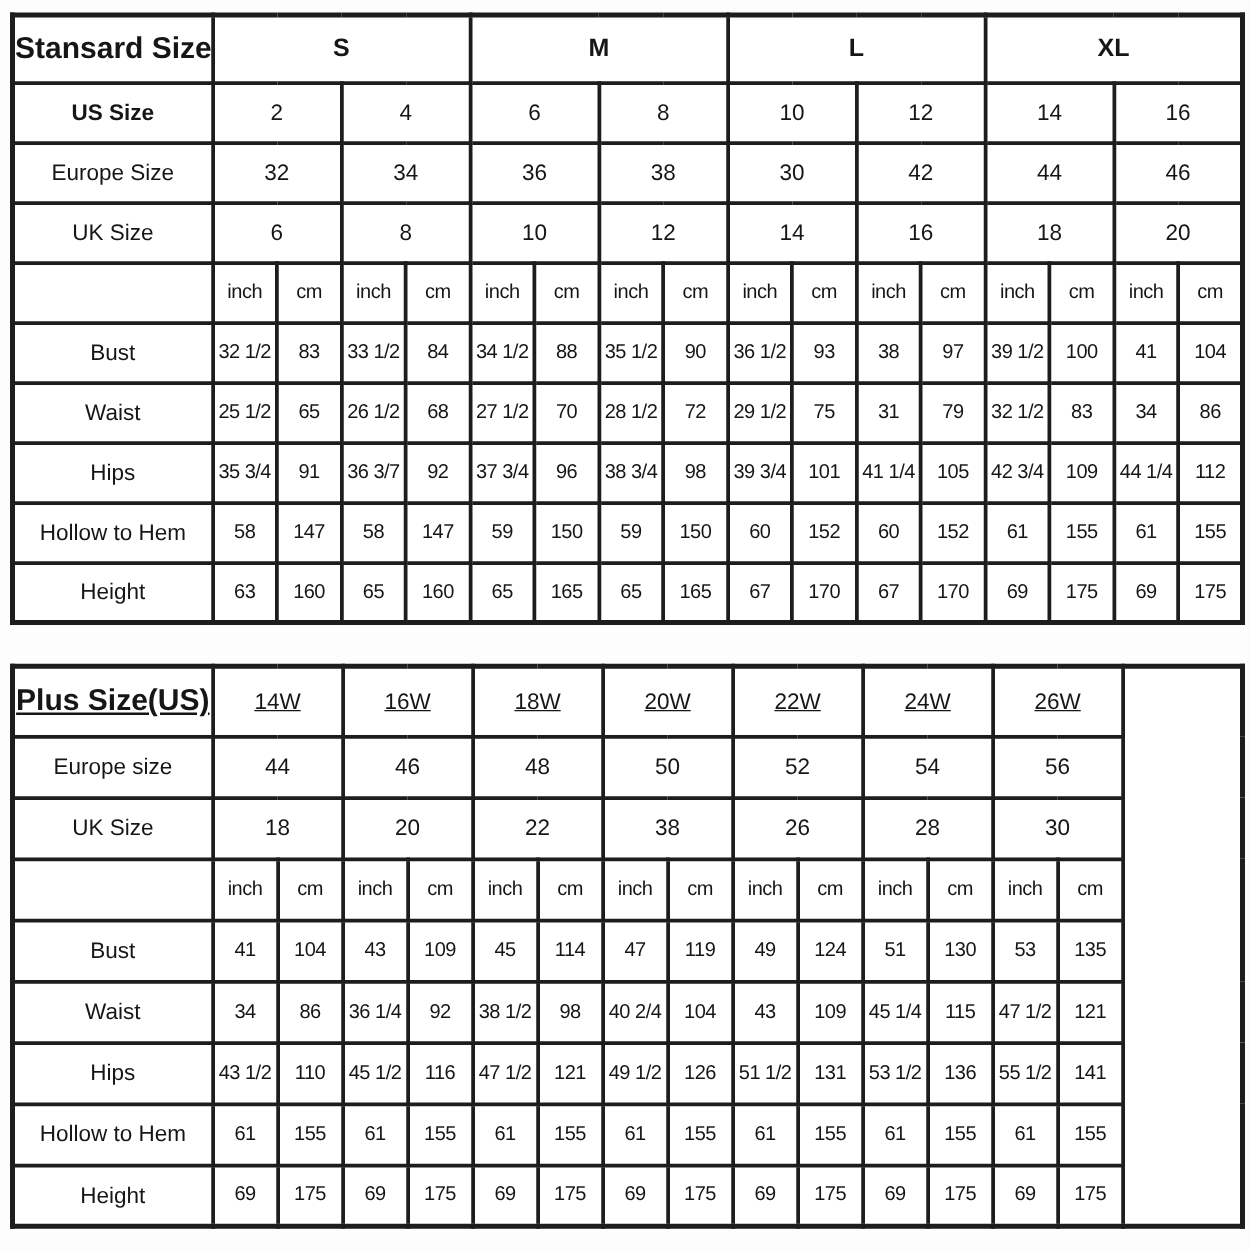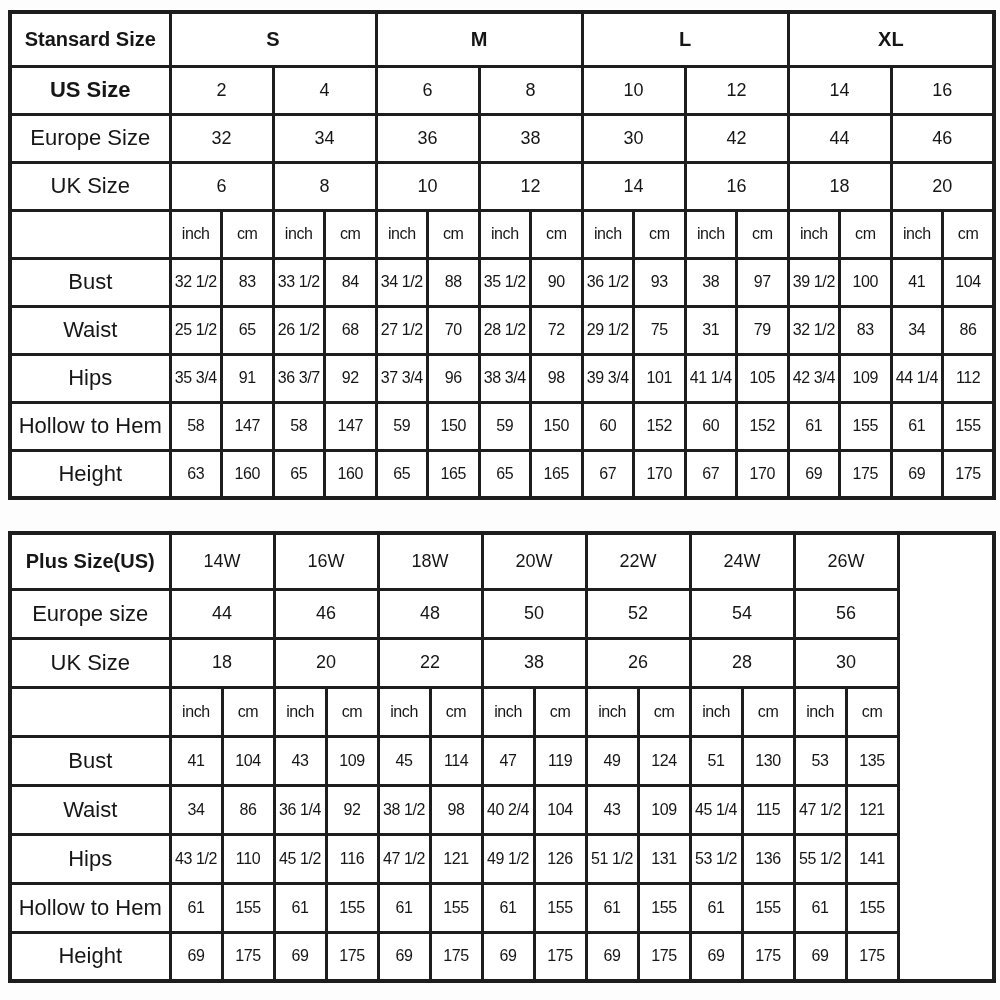--- a/index.html
+++ b/index.html
@@ -32,23 +32,23 @@
     vertical-align: middle;
     padding: 0;
     overflow: hidden;
     white-space: nowrap;
   }
   .c-label { width: 160px; }
   .c-data  { width: 51.5px; }
   .c-data-p { width: 52px; }
   .c-empty { width: 96px; }
 
-  td.lbl   { font-size: 22px; }
+  td.lbl   { font-size: 18px; }
   td.bold  { font-weight: bold; }
-  td.title { font-size: 20px; font-weight: bold; }
+  td.title { font-size: 24px; font-weight: bold; }
   td.hdr   { font-size: 20px; font-weight: bold; }
   td.big   { font-size: 18px; }
   td.num   { font-size: 16px; letter-spacing: -0.4px; }
   td.empty { background: #ffffff; }
 </style>
 </head>
 <body>
 
 <div class="chart-wrap" id="standard-wrap">
   <table class="size-table">
@@ -244,21 +244,21 @@
         <col class="c-data-p">
       <col class="c-data-p">
         <col class="c-data-p">
         <col class="c-data-p">
         <col class="c-data-p">
       <col class="c-data-p">
         <col class="c-data-p">
       <col class="c-empty">
     </colgroup>
     <tbody>
-        <tr style="height: 56px;">
+        <tr style="height: 56px; text-decoration: underline;">
           <td class="title">Plus Size(US)</td>
           <td colspan="2" class="big">14W</td>
           <td colspan="2" class="big">16W</td>
           <td colspan="2" class="big">18W</td>
           <td colspan="2" class="big">20W</td>
           <td colspan="2" class="big">22W</td>
           <td colspan="2" class="big">24W</td>
           <td colspan="2" class="big">26W</td>
           <td rowspan="9" class="empty"></td>
         </tr>

